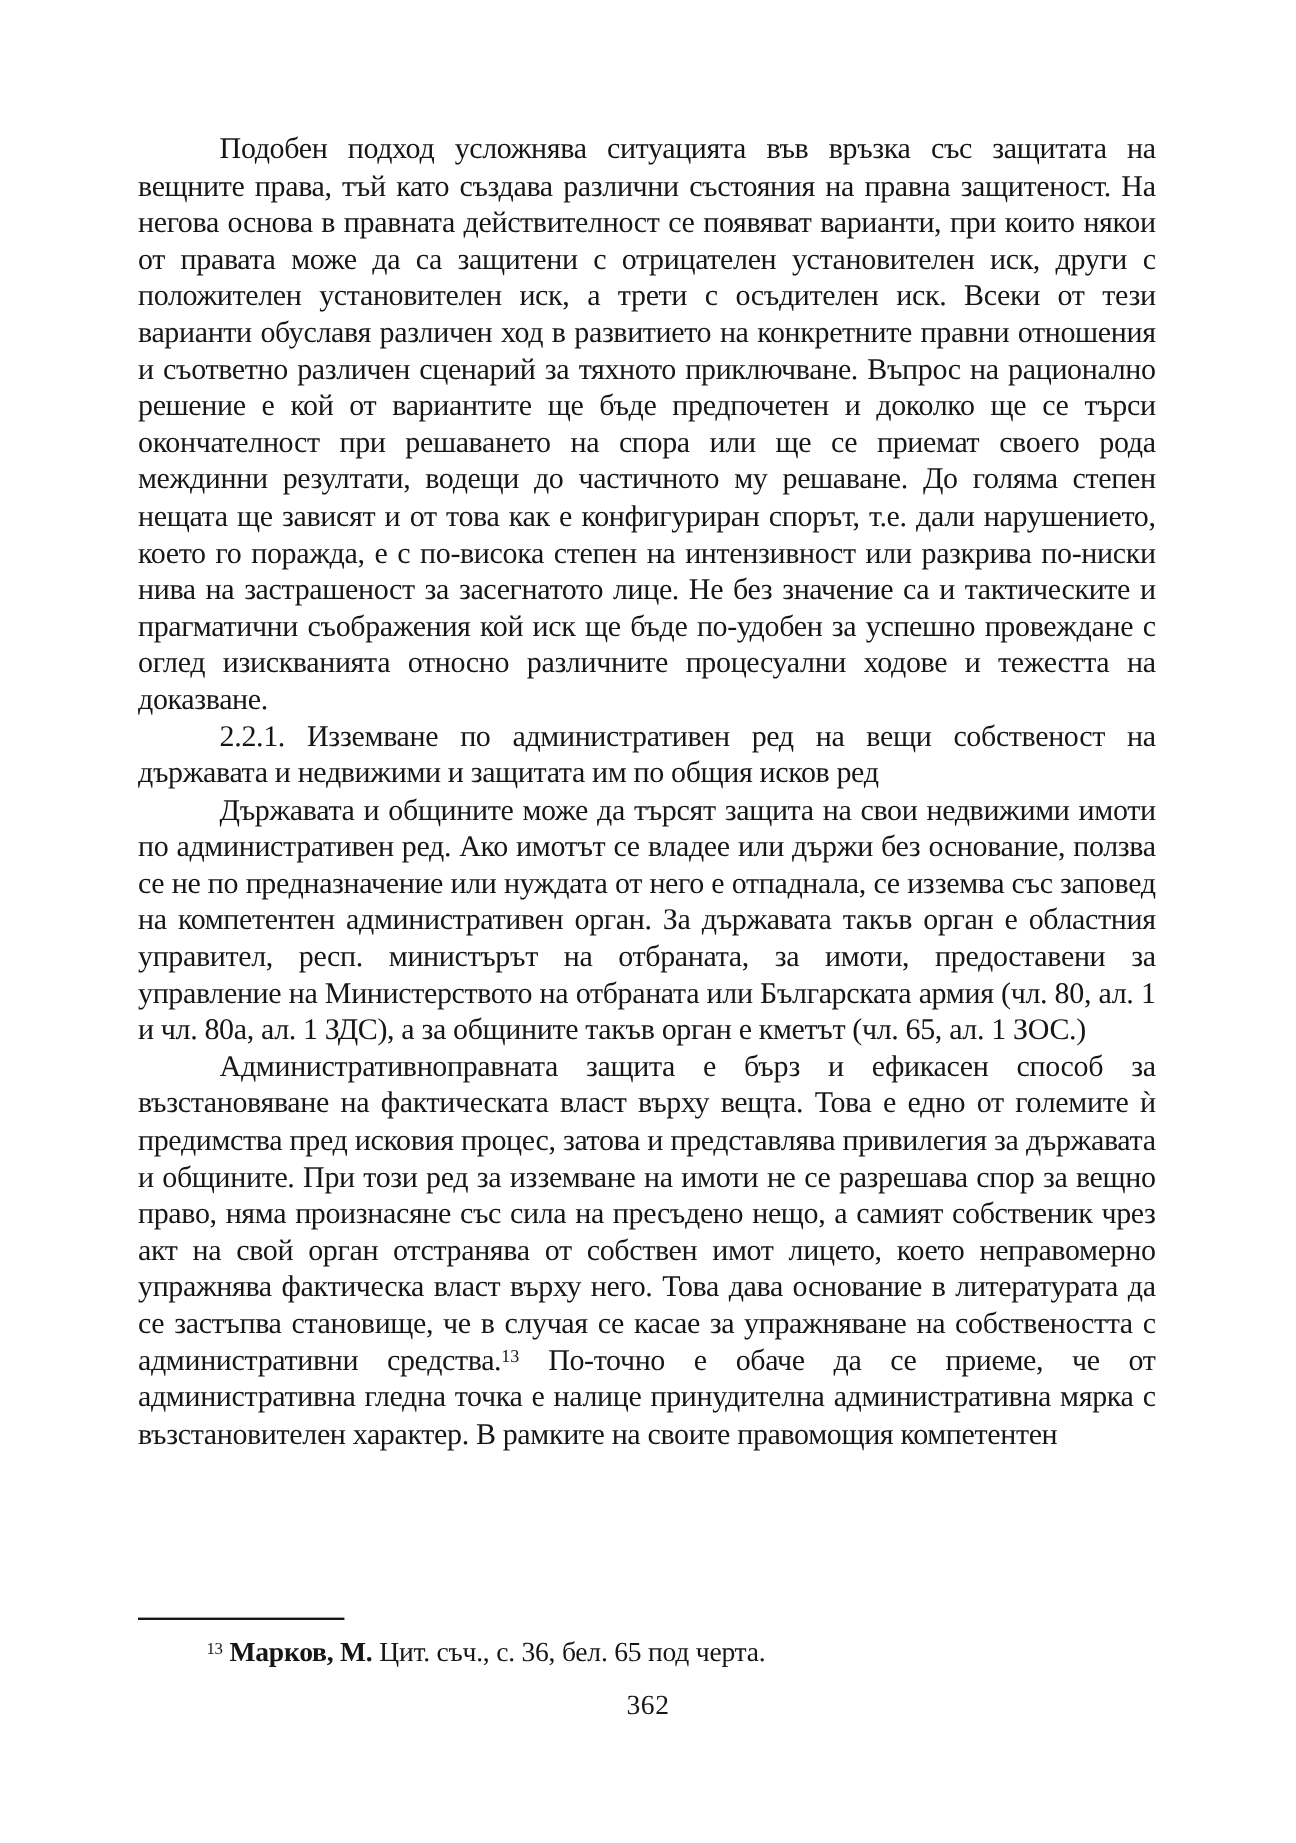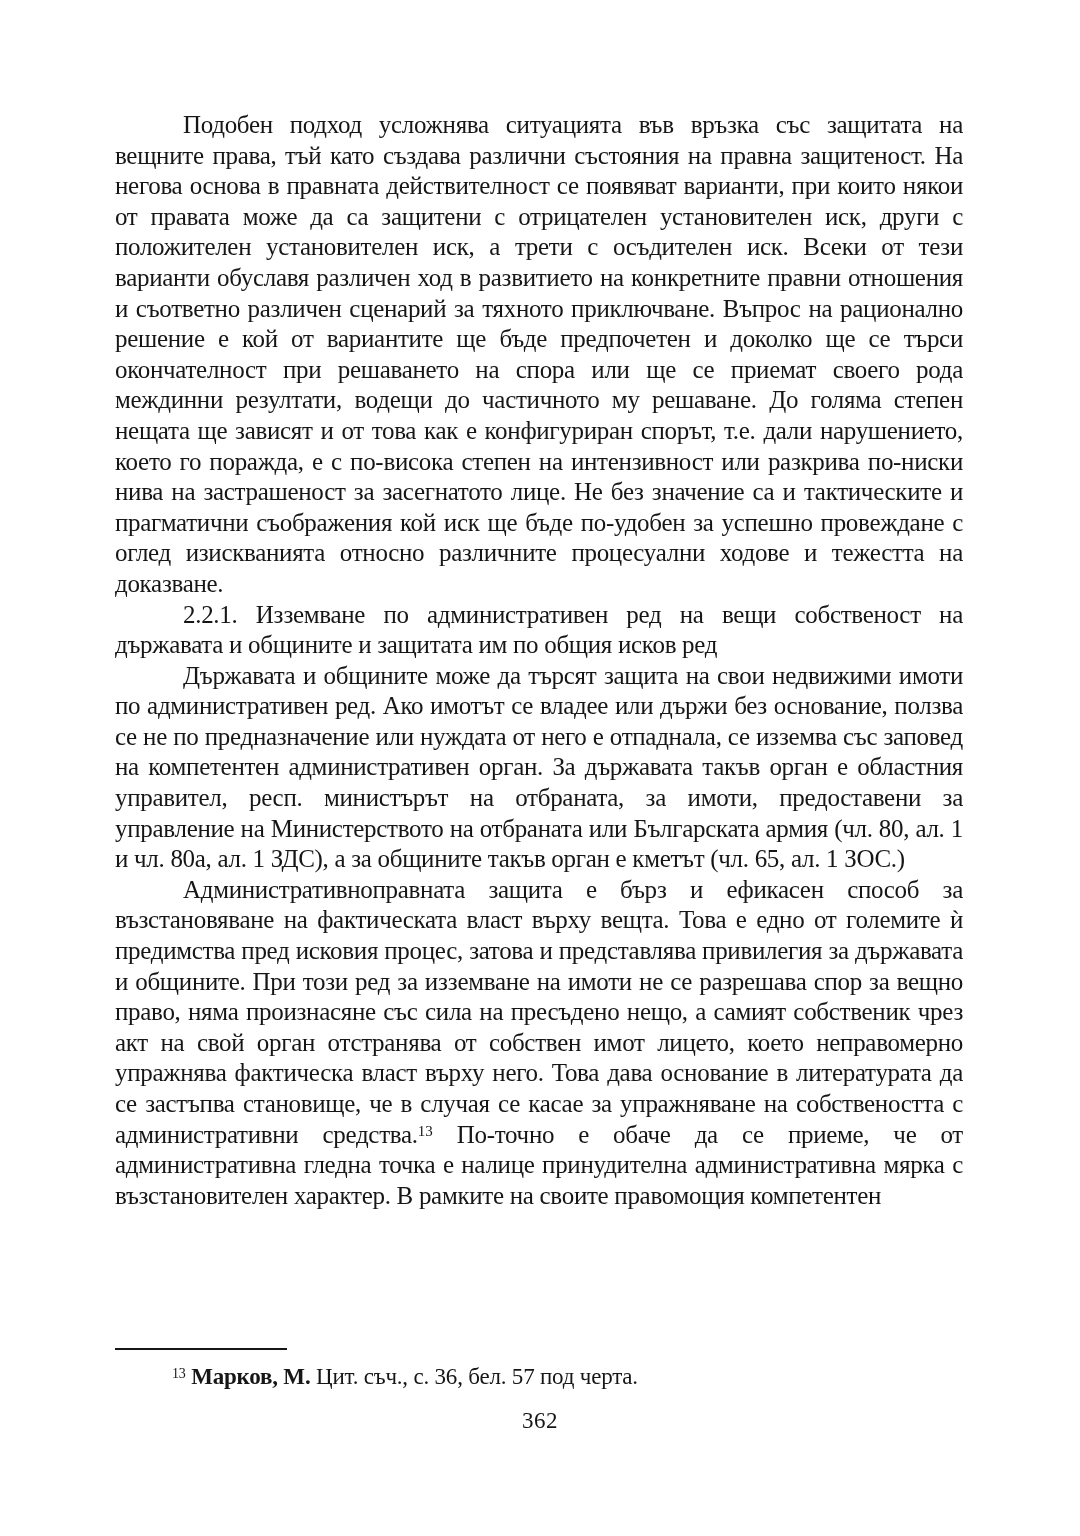--- a/index.html
+++ b/index.html
@@ -91,27 +91,27 @@
 <body>
 
 <div class="page">
 
   <div class="text-block">
 
     <p class="para">Подобен подход усложнява ситуацията във връзка със защитата на вещните права, тъй като създава различни състояния на правна защитеност. На негова основа в правната действителност се появяват варианти, при които някои от правата може да са защитени с отрицателен установителен иск, други с положителен установителен иск, а трети с осъдителен иск. Всеки от тези варианти обуславя различен ход в развитието на конкретните правни отношения и съответно различен сценарий за тяхното приключване. Въпрос на рационално решение е кой от вариантите ще бъде предпочетен и доколко ще се търси окончателност при решаването на спора или ще се приемат своего рода междинни резултати, водещи до частичното му решаване. До голяма степен нещата ще зависят и от това как е конфигуриран спорът, т.е. дали нарушението, което го поражда, е с по-висока степен на интензивност или разкрива по-ниски нива на застрашеност за засегнатото лице. Не без значение са и тактическите и прагматични съображения кой иск ще бъде по-удобен за успешно провеждане с оглед изискванията относно различните процесуални ходове и тежестта на доказване.</p>
 
 
 
-    <p class="para">2.2.1. Изземване по административен ред на вещи собственост на държавата и общините и защитата им по общия исков ред</p>
+    <p class="para">2.2.1. Изземване по административен ред на вещи собственост на държавата и недвижими и защитата им по общия исков ред</p>
 
     <p class="para">Държавата и общините може да търсят защита на свои недвижими имоти по административен ред. Ако имотът се владее или държи без основание, ползва се не по предназначение или нуждата от него е отпаднала, се изземва със заповед на компетентен административен орган. За държавата такъв орган е областния управител, респ. министърът на отбраната, за имоти, предоставени за управление на Министерството на отбраната или Българската армия (чл. 80, ал. 1 и чл. 80а, ал. 1 ЗДС), а за общините такъв орган е кметът (чл. 65, ал. 1 ЗОС.)</p>
 
     <p class="para"><span>Административноправната защита е бърз и ефикасен способ за възстановяване на фактическата власт върху вещта. Това е едно от големите ѝ предимства пред исковия процес, затова и представлява привилегия за държавата и общините. При този ред за изземване на имоти не се разрешава спор за вещно право, няма произнасяне със сила на пресъдено нещо, а самият собственик чрез акт на свой орган отстранява от собствен имот лицето, което неправомерно упражнява фактическа власт върху него. Това дава основание в литературата да се застъпва становище, че в случая се касае за упражняване на собствеността с административни средства.</span><sup class="fnref">13</sup><span> По-точно е обаче да се приеме, че от административна гледна точка е налице принудителна административна мярка с възстановителен характер. В рамките на своите правомощия компетентен</span></p>
 
   </div>
 
   <div class="footnote-rule"></div>
 
-  <div class="footnote"><sup>13</sup> <b>Марков, М.</b><span> Цит. съч., с. 36, бел. 57 под черта.</span></div>
+  <div class="footnote"><sup>13</sup> <b>Марков, М.</b><span> Цит. съч., с. 36, бел. 65 под черта.</span></div>
 
   <div class="page-number">362</div>
 
 </div>
 
 </body></html>

